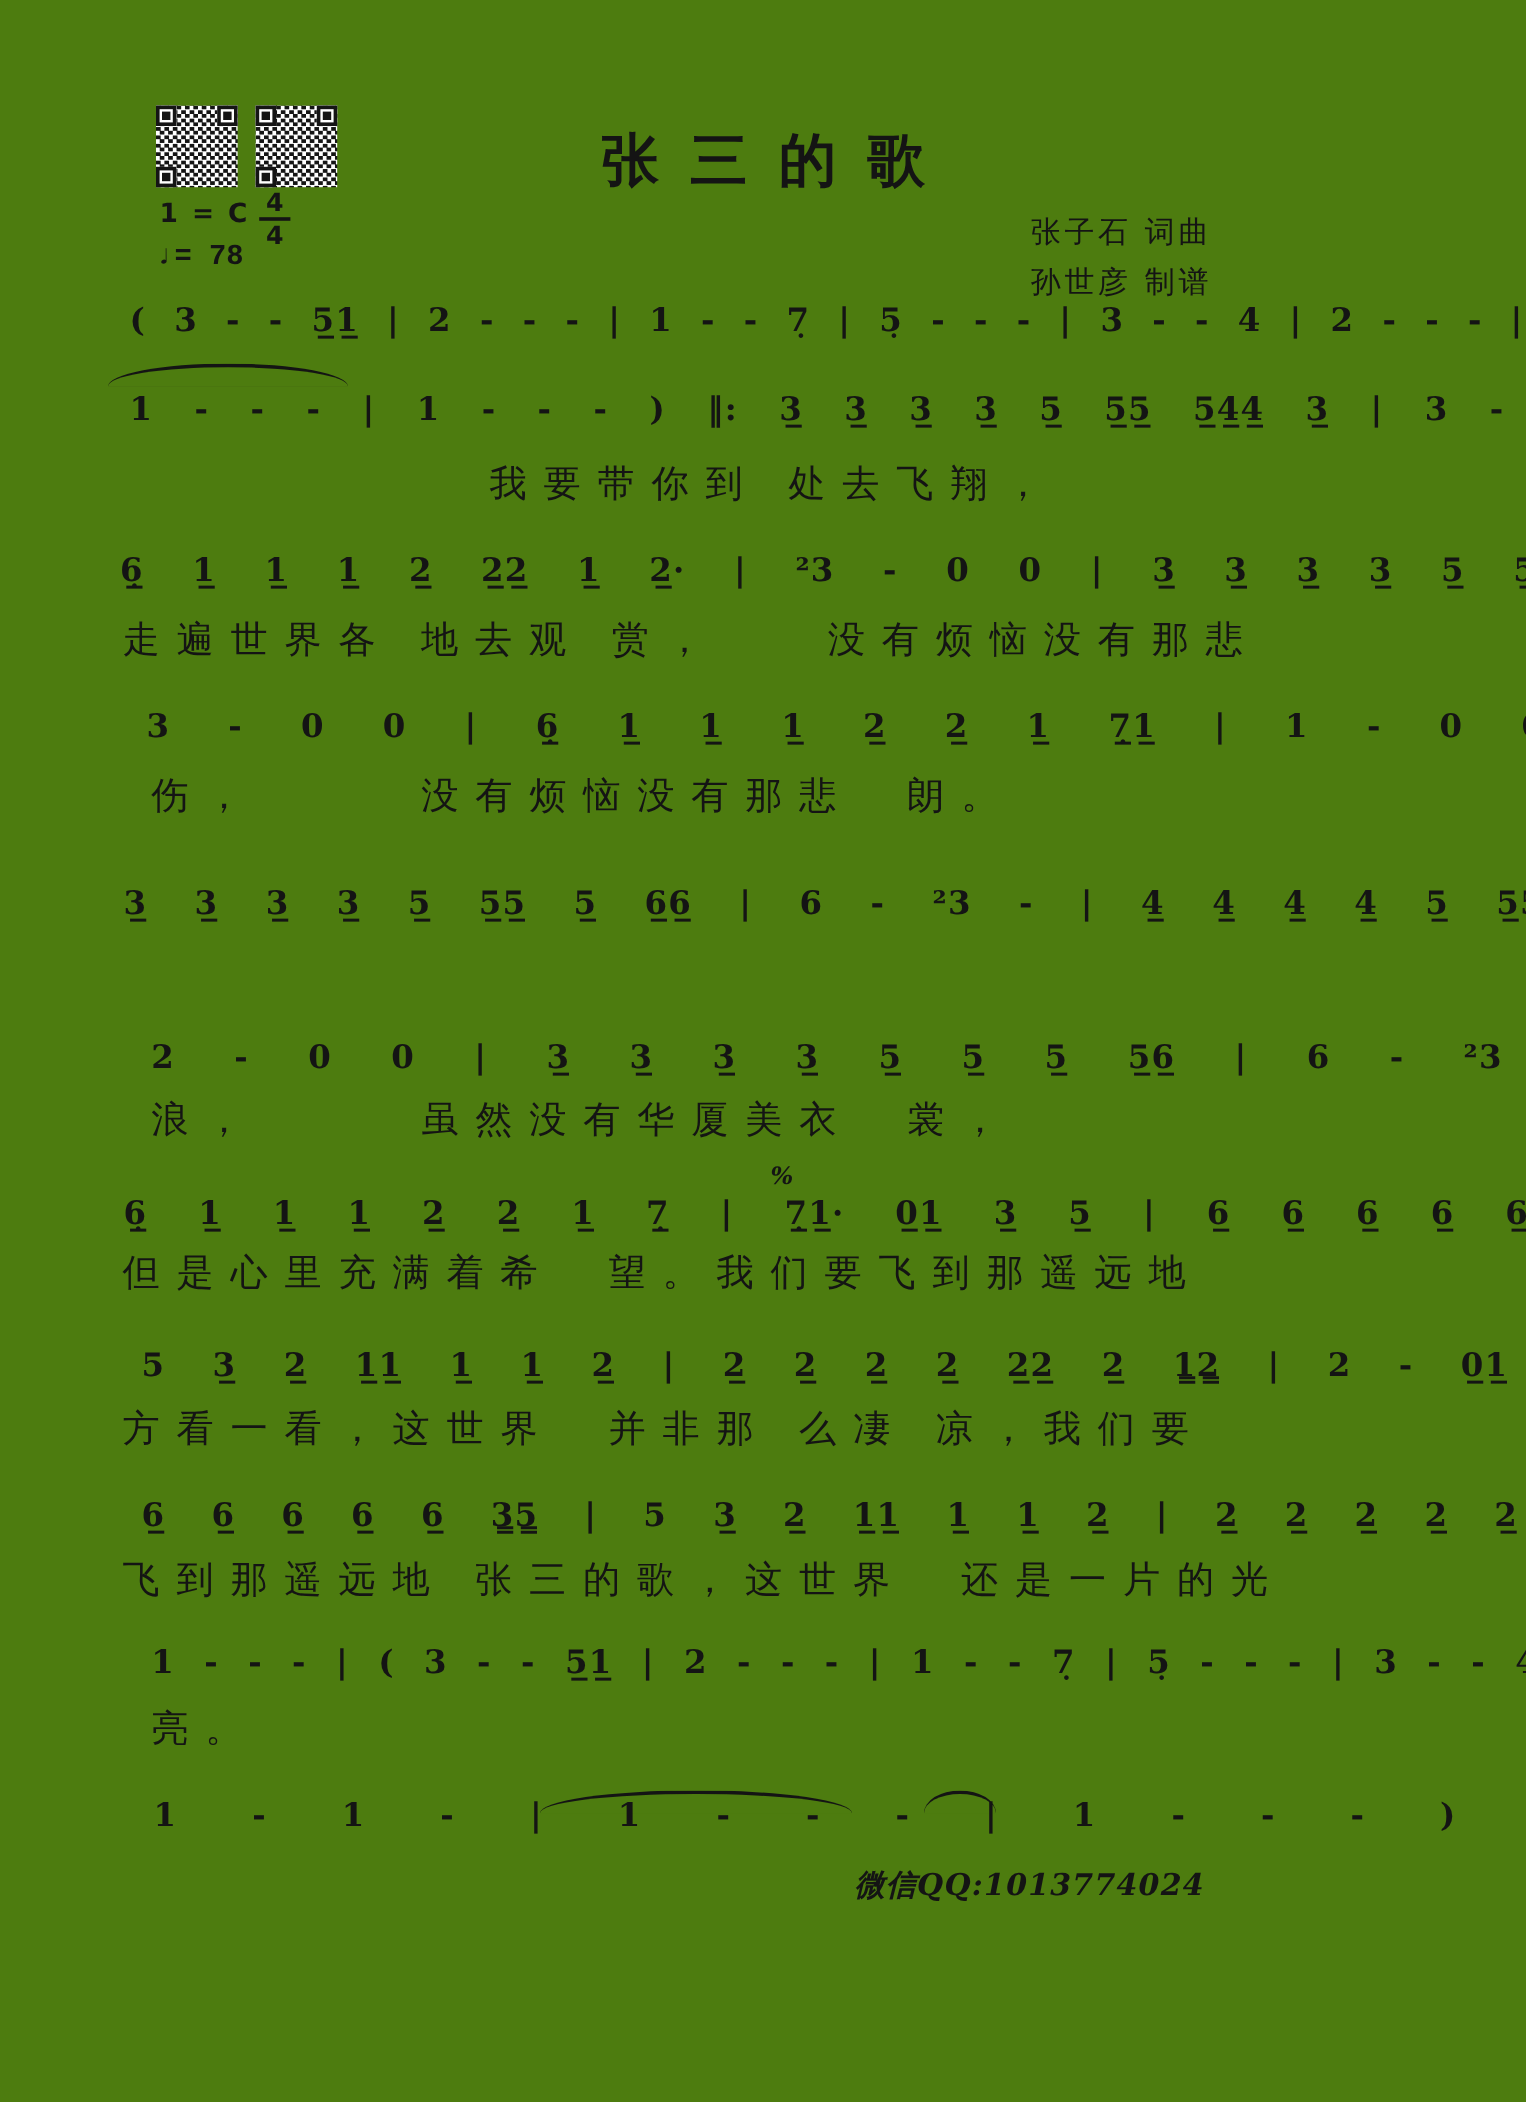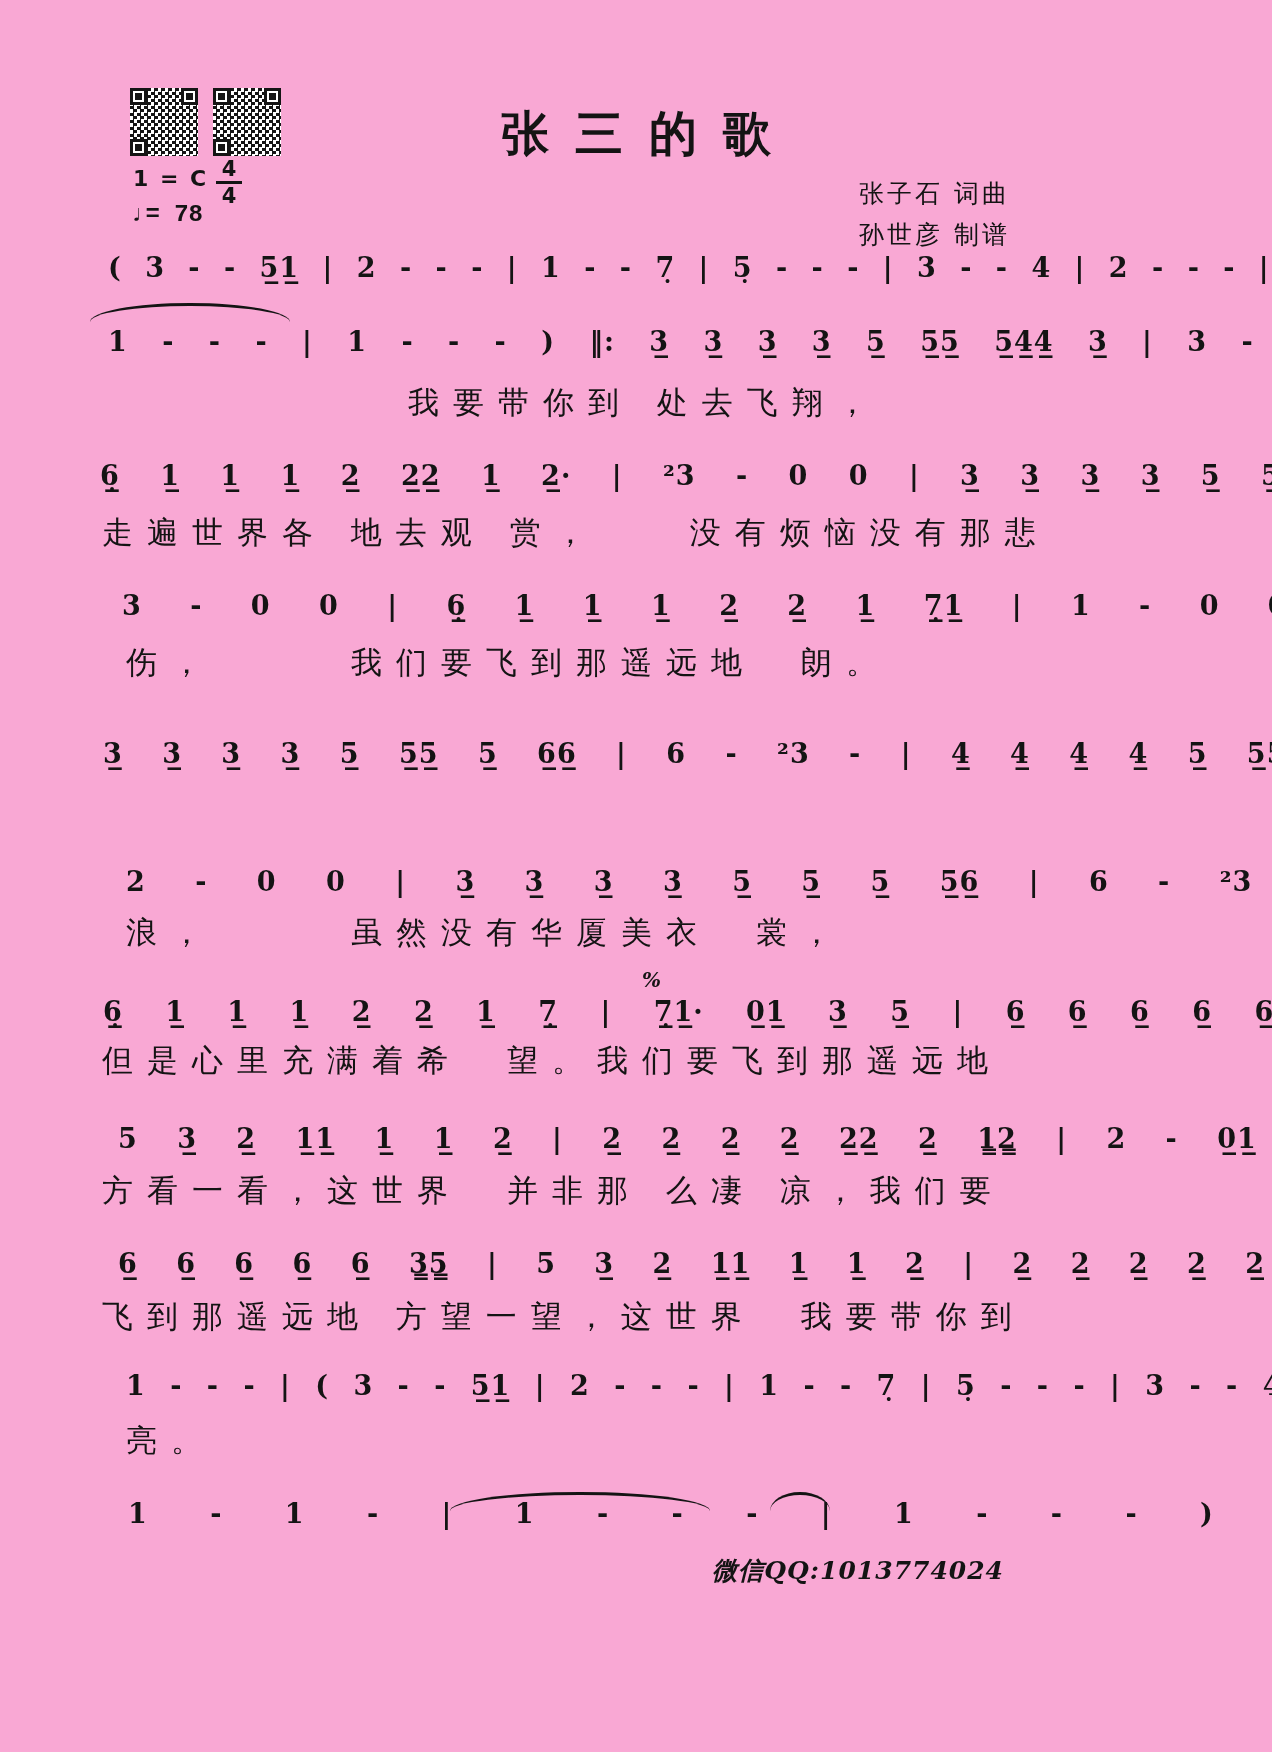--- a/index.html
+++ b/index.html
@@ -1,17 +1,17 @@
 <!DOCTYPE html>
 <html><head>
 <meta charset="utf-8">
 <style>
   html,body{margin:0;padding:0;background:#e9e9e9;}
   .page{
-    position:relative;width:1272px;height:1752px;background:#f9a8d4;
+    position:relative;width:1272px;height:1752px;background:#4d7c0f;
     font-family:"DejaVu Serif", serif;color:#141414;overflow:hidden;margin:0 auto;
   }
   
   .title{
     position:absolute;top:102px;left:0;width:100%;text-align:center;
     font-size:48px;font-weight:bold;letter-spacing:26px;text-indent:26px;
   }
   .qr{
     position:absolute;width:68px;height:68px;
     background-image:repeating-conic-gradient(#151515 0% 25%, #ffffff 25% 50%);
@@ -78,36 +78,36 @@
   <div class="n" style="top:252px;left:108px;word-spacing:13px">( 3 - - 5̲1̲ | 2 - - - | 1 - - 7̣ | 5̣ - - - | 3 - - 4 | 2 - - - | 1 - 1 - |</div>
 
   <div class="arc" style="top:303px;left:90px;width:200px"></div>
   <div class="n" style="top:326px;left:108px;word-spacing:24px">1 - - - | 1 - - - ) ‖: 3̲ 3̲ 3̲ 3̲ 5̲ 5̲5̲ 5̲4̲4̲ 3̲ | 3 - 0 0 |</div>
   <div class="ly" style="top:382px;left:408px">我要带你到 处去飞翔，</div>
 
   <div class="n" style="top:460px;left:100px;word-spacing:30px">6̲̣ 1̲ 1̲ 1̲ 2̲ 2̲2̲ 1̲ 2̲· | ²3 - 0 0 | 3̲ 3̲ 3̲ 3̲ 5̲ 5̲ 5̲ 4̲· |</div>
   <div class="ly" style="top:512px;left:102px">走遍世界各 地去观 赏，　　没有烦恼没有那悲</div>
 
   <div class="n" style="top:590px;left:122px;word-spacing:38px">3 - 0 0 | 6̲̣ 1̲ 1̲ 1̲ 2̲ 2̲ 1̲ 7̲̣1̲ | 1 - 0 0 |</div>
-  <div class="ly" style="top:642px;left:126px">伤，　　　我们要飞到那遥远地　朗。</div>
+  <div class="ly" style="top:642px;left:126px">伤，　　　没有烦恼没有那悲　朗。</div>
 
   <div class="n" style="top:738px;left:103px;word-spacing:29px">3̲ 3̲ 3̲ 3̲ 5̲ 5̲5̲ 5̲ 6̲6̲ | 6 - ²3 - | 4̲ 4̲ 4̲ 4̲ 5̲ 5̲5̲ 3̳2̳1̳2̳ |</div>
 
   <div class="n" style="top:866px;left:126px;word-spacing:39px">2 - 0 0 | 3̲ 3̲ 3̲ 3̲ 5̲ 5̲ 5̲ 5̲6̲ | 6 - ²3 - |</div>
   <div class="ly" style="top:912px;left:126px">浪，　　　虽然没有华厦美衣　裳，</div>
 
   <div class="segno">%</div>
   <div class="n" style="top:996px;left:103px;word-spacing:32px">6̲̣ 1̲ 1̲ 1̲ 2̲ 2̲ 1̲ 7̲̣ | 7̲̣1̲· 0̲1̲ 3̲ 5̲ | 6̲ 6̲ 6̲ 6̲ 6̲ 3̳5̳ |</div>
   <div class="ly" style="top:1040px;left:102px">但是心里充满着希　望。我们要飞到那遥远地</div>
 
   <div class="n" style="top:1123px;left:118px;word-spacing:29px">5 3̲ 2̲ 1̲1̲ 1̲ 1̲ 2̲ | 2̲ 2̲ 2̲ 2̲ 2̲2̲ 2̲ 1̳2̳ | 2 - 0̲1̲ 3̲ 5̲ |</div>
   <div class="ly" style="top:1170px;left:102px">方看一看，这世界　并非那 么凄 凉，我们要</div>
 
   <div class="n" style="top:1248px;left:118px;word-spacing:28px">6̲ 6̲ 6̲ 6̲ 6̲ 3̳5̳ | 5 3̲ 2̲ 1̲1̲ 1̲ 1̲ 2̲ | 2̲ 2̲ 2̲ 2̲ 2̲ 3̲ 2̳1̳ |</div>
-  <div class="ly" style="top:1296px;left:102px">飞到那遥远地 方望一望，这世界　我要带你到</div>
+  <div class="ly" style="top:1296px;left:102px">飞到那遥远地 张三的歌，这世界　还是一片的光</div>
 
   <div class="n" style="top:1370px;left:126px;word-spacing:14px">1 - - - | ( 3 - - 5̲1̲ | 2 - - - | 1 - - 7̣ | 5̣ - - - | 3 - - 4 | 2 - - - |</div>
   <div class="ly" style="top:1420px;left:126px">亮。</div>
 
   <div class="arc" style="top:1492px;left:450px;width:260px"></div>
   <div class="arc" style="top:1492px;left:770px;width:60px"></div>
   <div class="n" style="top:1498px;left:128px;word-spacing:52px">1 - 1 - | 1 - - - | 1 - - - ) :‖</div>
 
   <div class="watermark">微信QQ:1013774024</div>
 

